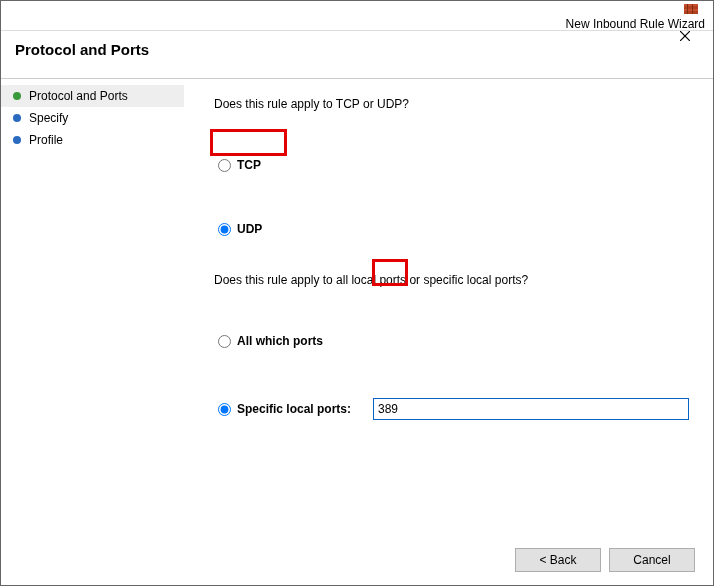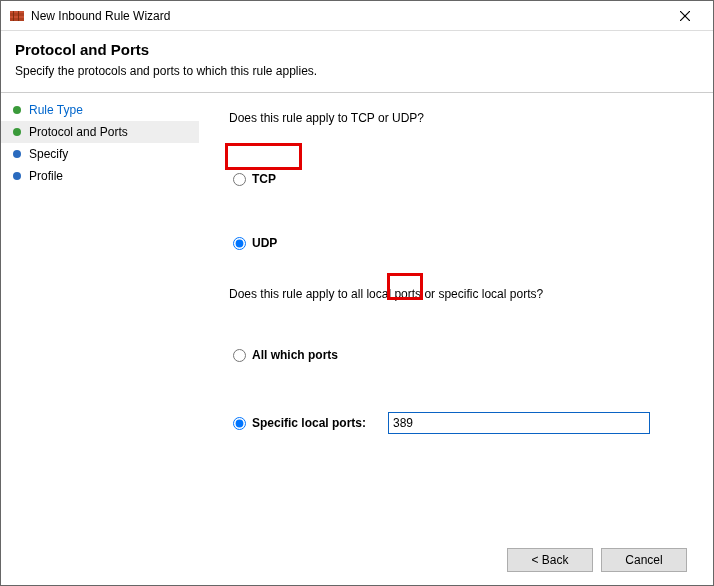--- a/index.html
+++ b/index.html
@@ -9,23 +9,24 @@
     background: #fff;
     width: 714px;
     height: 586px;
     border: 1px solid #666;
     position: relative;
     color: #000;
   }
   .titlebar {
     height: 30px;
     display: flex;
-    align-items: center;
+    align-items: flex-end;
     padding: 0 8px;
     border-bottom: 1px solid #ddd;
+    flex-direction: column;
   }
   .titlebar .icon {
     width: 16px; height: 16px; margin-right: 6px;
   }
   .titlebar .title { flex: 1; }
   .titlebar .close {
     width: 40px; height: 28px;
     display: flex; align-items: center; justify-content: center;
     font-size: 14px;
   }
@@ -87,31 +88,31 @@
     pointer-events: none;
   }
   .port-line { display:flex; align-items:center; }
   .port-line .lbl { width: 155px; }
   .port-input {
     border: 1px solid #0a63c4;
     height: 22px;
     padding: 1px 4px;
     font-family: inherit;
     font-size: 12px;
-    width: 262px;
+    width: 316px;
   }
   .example {
     margin-left: 165px;
     margin-top: 3px;
     color: #333;
     font-size: 11px;
   }
   .footer {
     position: absolute;
-    bottom: 0; left: 0; right: 8px;
+    bottom: 0; left: 0; right: 0;
     height: 50px;
     display: flex;
     justify-content: flex-end;
     align-items: center;
     padding: 0 18px;
     gap: 8px;
   }
   .footer button {
     width: 86px; height: 24px;
     background: #e1e1e1;
@@ -141,29 +142,24 @@
   <div class="close">
     <svg width="10" height="10" viewBox="0 0 10 10">
       <line x1="0" y1="0" x2="10" y2="10" stroke="#000" stroke-width="1.2"></line>
       <line x1="10" y1="0" x2="0" y2="10" stroke="#000" stroke-width="1.2"></line>
     </svg>
   </div>
 </div>
 
 <div class="header">
   <h1>Protocol and Ports</h1>
-  <div class="desc">Specify the protocols and ports to which this rule applies.</div>
 </div>
 
 <div class="content">
   <div class="sidebar">
-    <div class="step done link">
-      <span class="bullet"></span>
-      <span>Rule Type</span>
-    </div>
     <div class="step done current">
       <span class="bullet"></span>
       <span>Protocol and Ports</span>
     </div>
     <div class="step">
       <span class="bullet"></span>
       <span>Specify</span>
     </div>
     <div class="step">
       <span class="bullet"></span>

